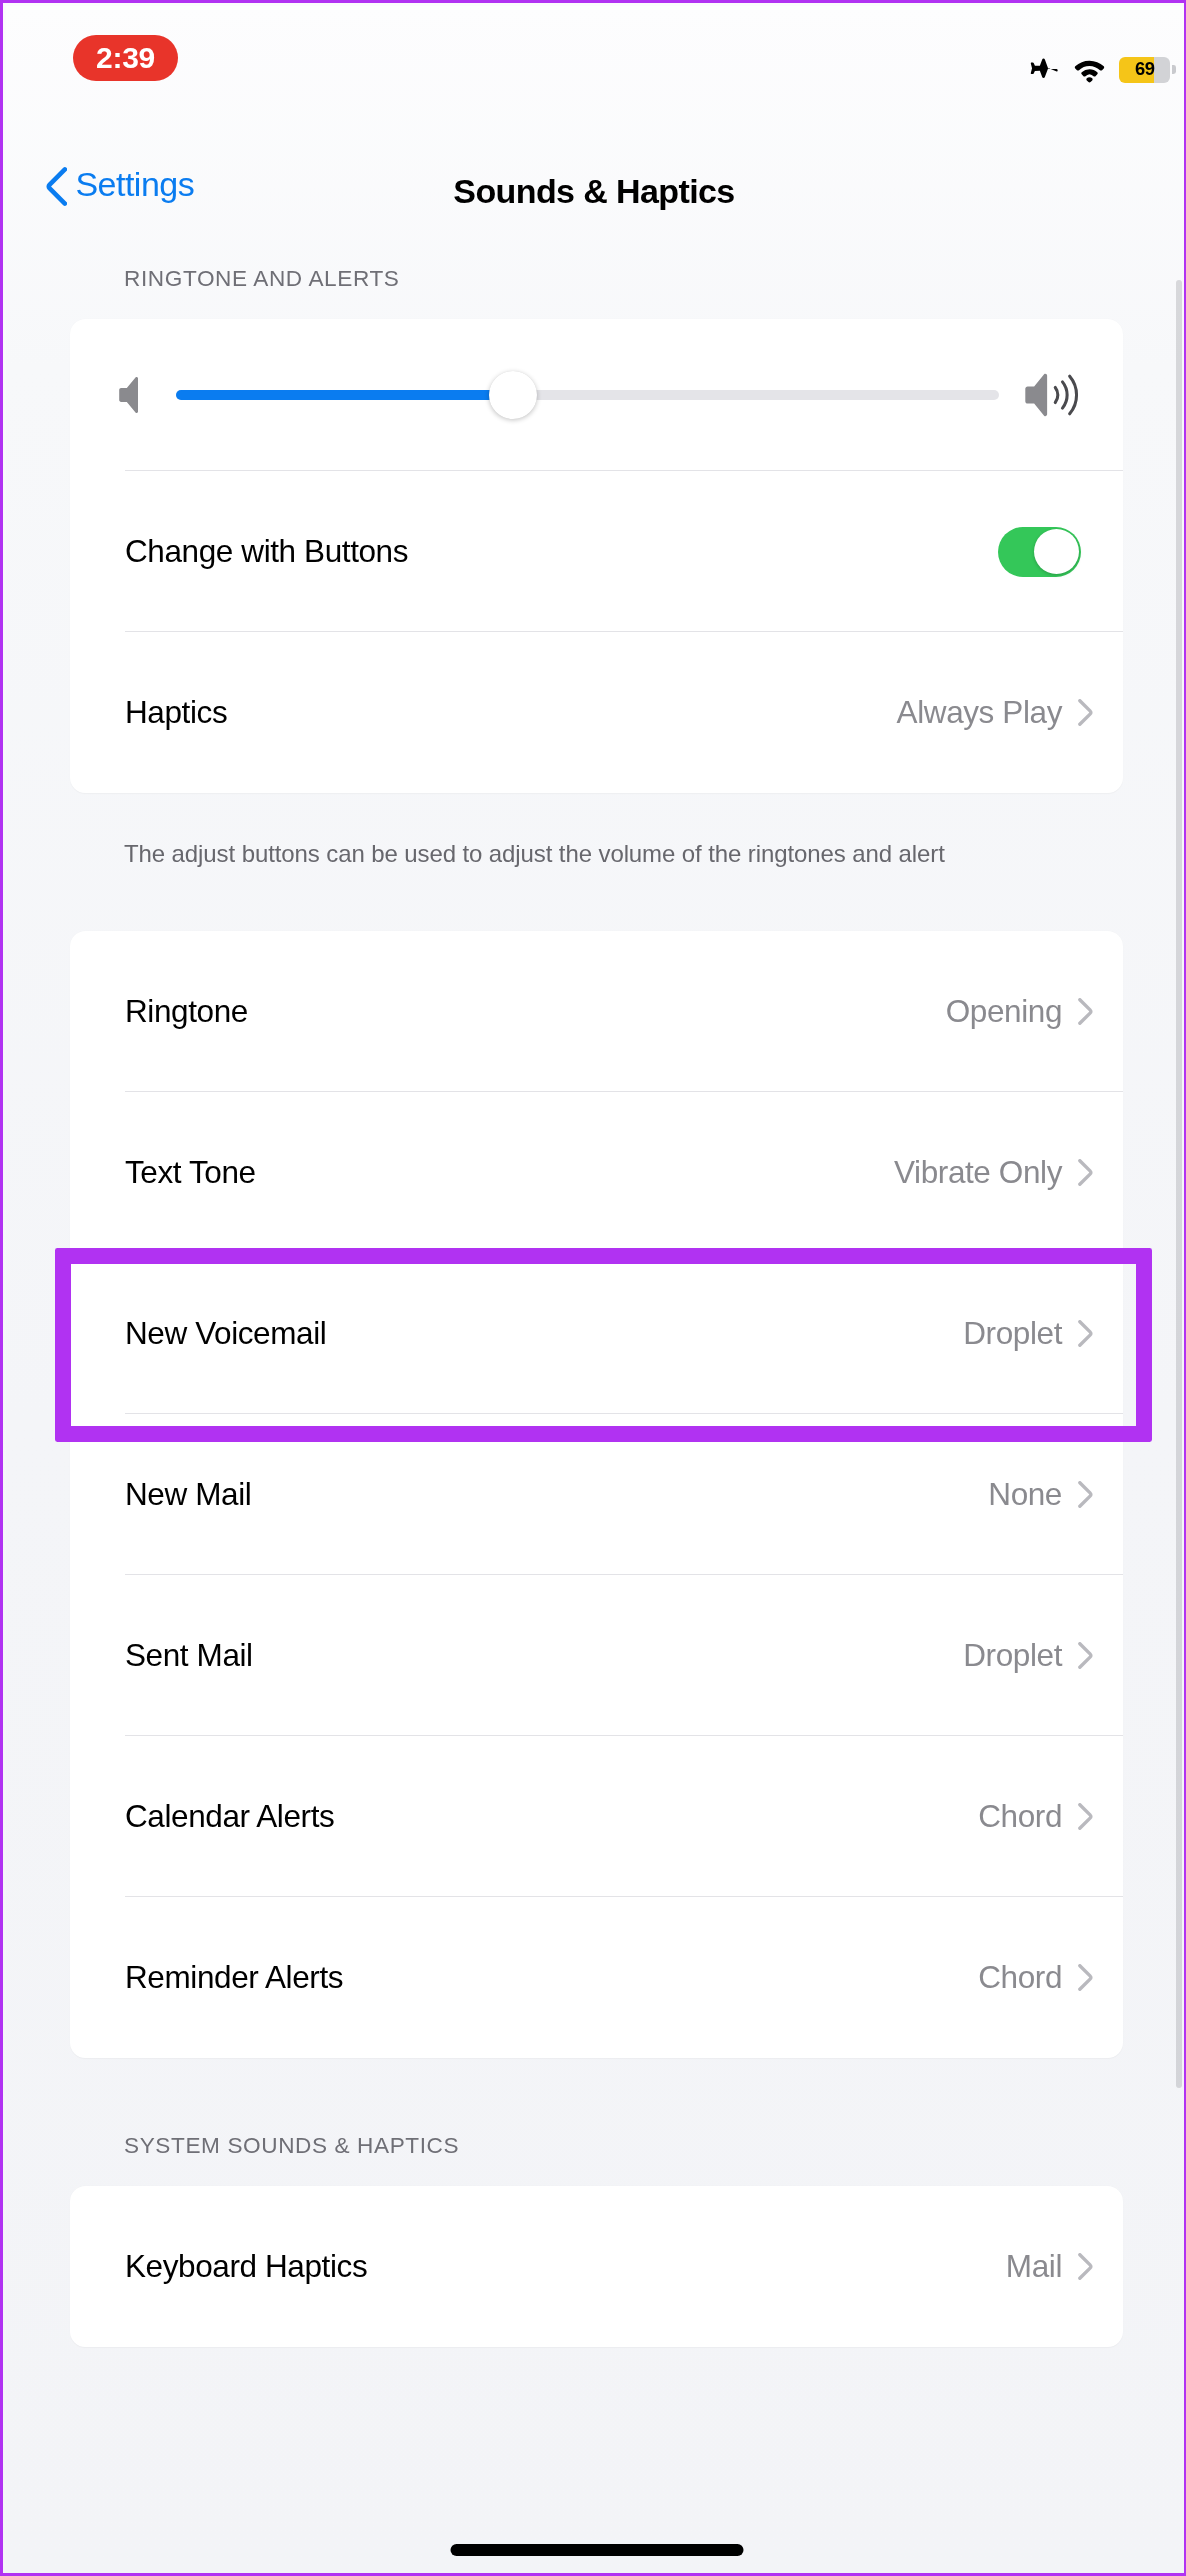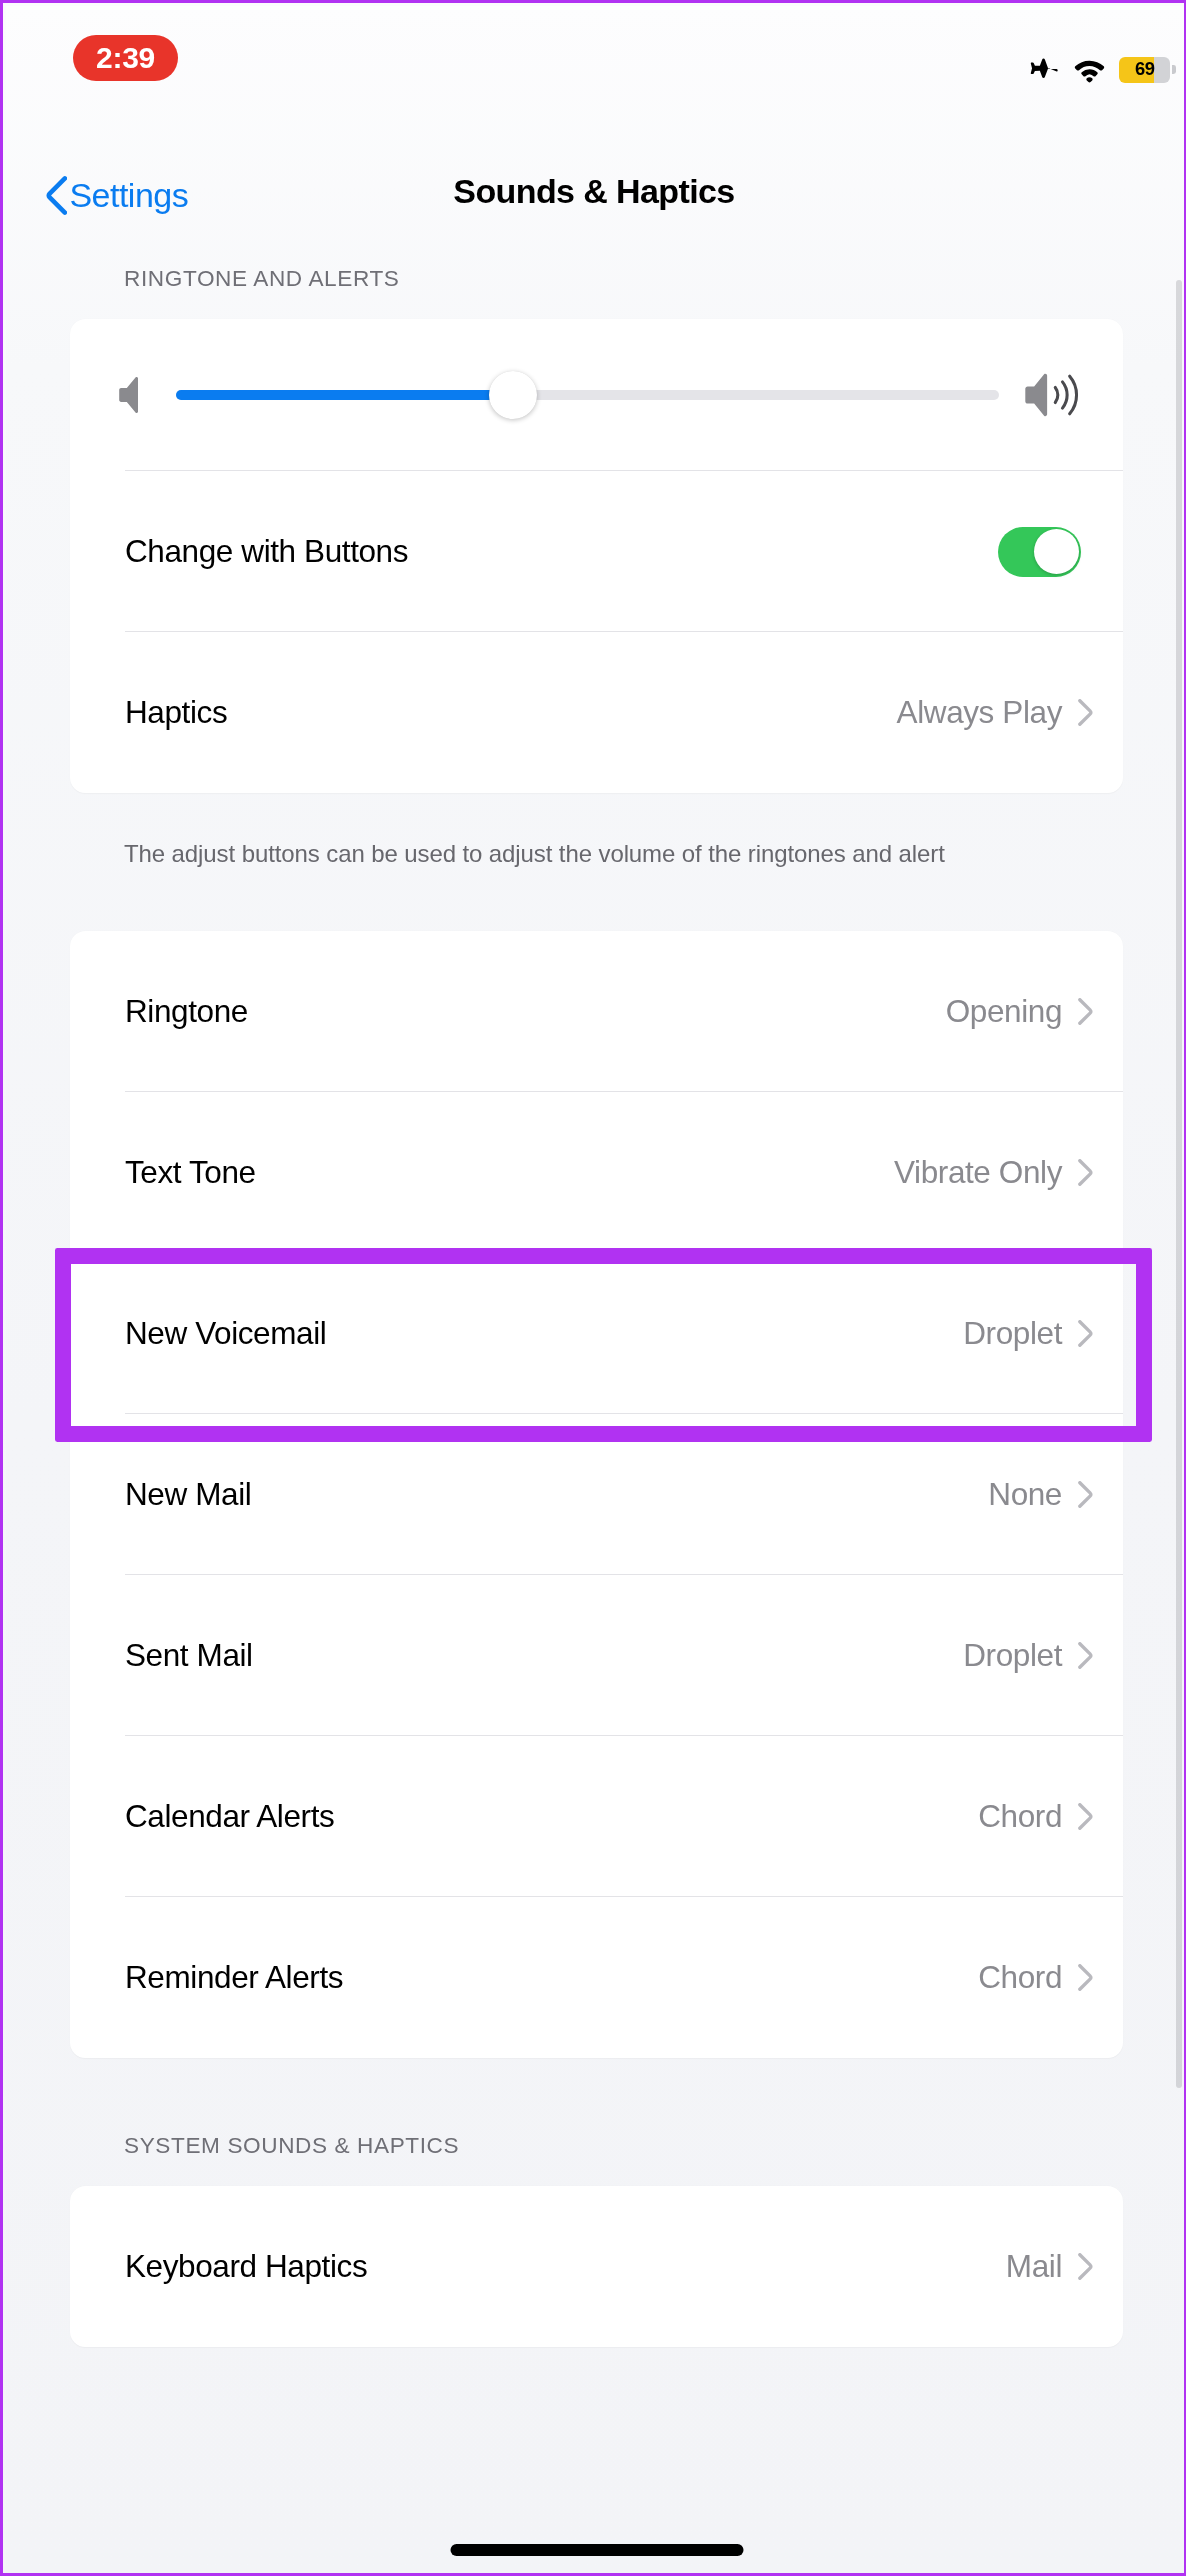--- a/index.html
+++ b/index.html
@@ -112,22 +112,22 @@
     top: 161px;
     width: 1181px;
     height: 77px;
   }
 
   .back-button {
     position: absolute;
     left: 40px;
     top: 0;
     display: flex;
-    align-items: center;
-    gap: 2px;
+    align-items: flex-start;
+    gap: 8px;
     height: 56px;
     cursor: pointer;
   }
   .back-chevron { width: 21.4px; height: 39px; display:block; }
   .back-label {
     font-size: 34px;
     color: #0a7cf0;
     letter-spacing: -0.5px;
     line-height: 1;
   }

